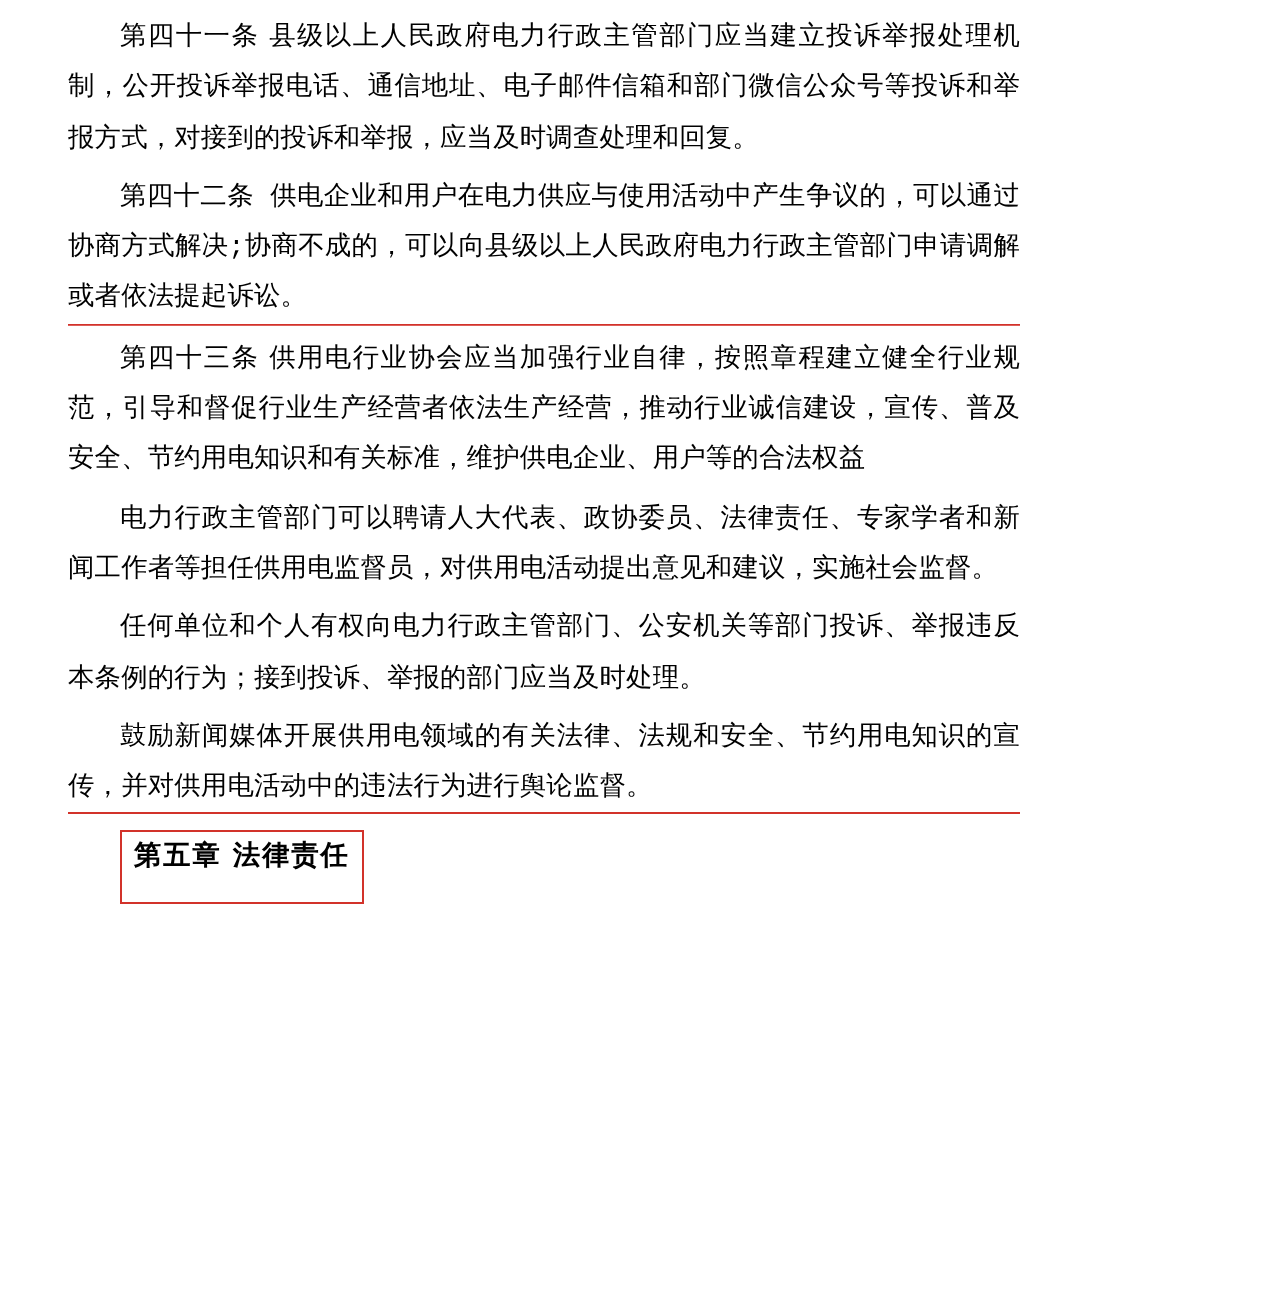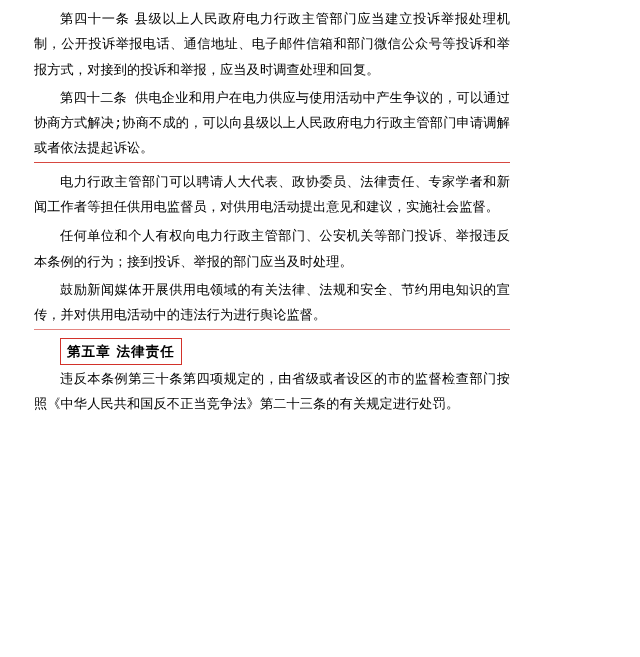--- a/index.html
+++ b/index.html
@@ -40,21 +40,21 @@
     background-position: 0 100%;
     padding-bottom: 1px;
     font-family: Liberation Mono, monospace;
   }
   .chapter {
     position: relative;
     display: inline-block;
     font-weight: bold;
     font-size: 13.6px;
     line-height: 22px;
-    padding: 1px 6px 2px 6px;
+    padding: 1px 6px 12px 6px;
     border: 1px solid #d2322a;
     margin: 6px 0 4px 26px;
     letter-spacing: 1px;
   }
   .chapter-wrap {
     position: relative;
     height: 30px;
   }
   .spacer-xs { height: 2px; }
 </style>
@@ -64,20 +64,21 @@
 <div class="page">
 
   <p class="para indent">第四十一条 县级以上人民政府电力行政主管部门应当建立投诉举报处理机制，公开投诉举报电话、通信地址、电子邮件信箱和部门微信公众号等投诉和举报方式，对接到的投诉和举报，应当及时调查处理和回复。</p>
 
   <div class="spacer-xs"></div>
 
   <p class="para indent u-red">第四十二条 供电企业和用户在电力供应与使用活动中产生争议的，可以通过协商方式解决;协商不成的，可以向县级以上人民政府电力行政主管部门申请调解或者依法提起诉讼。</p>
 
   <div class="spacer-xs"></div>
 
+  <p class="para indent">第四十三条 供用电行业协会应当加强行业自律，按照章程建立健全行业规范，引导和督促行业生产经营者依法生产经营，推动行业诚信建设，宣传、普及安全、节约用电知识和有关标准，维护供电企业、用户等的合法权益</p>
 
   <div class="spacer-xs"></div>
 
   <p class="para indent">电力行政主管部门可以聘请人大代表、政协委员、法律责任、专家学者和新闻工作者等担任供用电监督员，对供用电活动提出意见和建议，实施社会监督。</p>
 
   <div class="spacer-xs"></div>
 
   <p class="para indent">任何单位和个人有权向电力行政主管部门、公安机关等部门投诉、举报违反本条例的行为；接到投诉、举报的部门应当及时处理。</p>
 
   <div class="spacer-xs"></div>
@@ -87,15 +88,14 @@
   <div class="chapter-wrap">
     <span class="chapter">第五章 法律责任</span>
   </div>
 
 
   <div class="spacer-xs"></div>
 
 
   <div class="spacer-xs"></div>
 
-  <p class="para indent">违反本条例第三十条第四项规定的，由省级或者设区的市的监督检查部门按照《中华人民共和国反不正当竞争法》第二十三条的有关规定进行处罚。</p>
 
 </div>
 
 </body></html>

